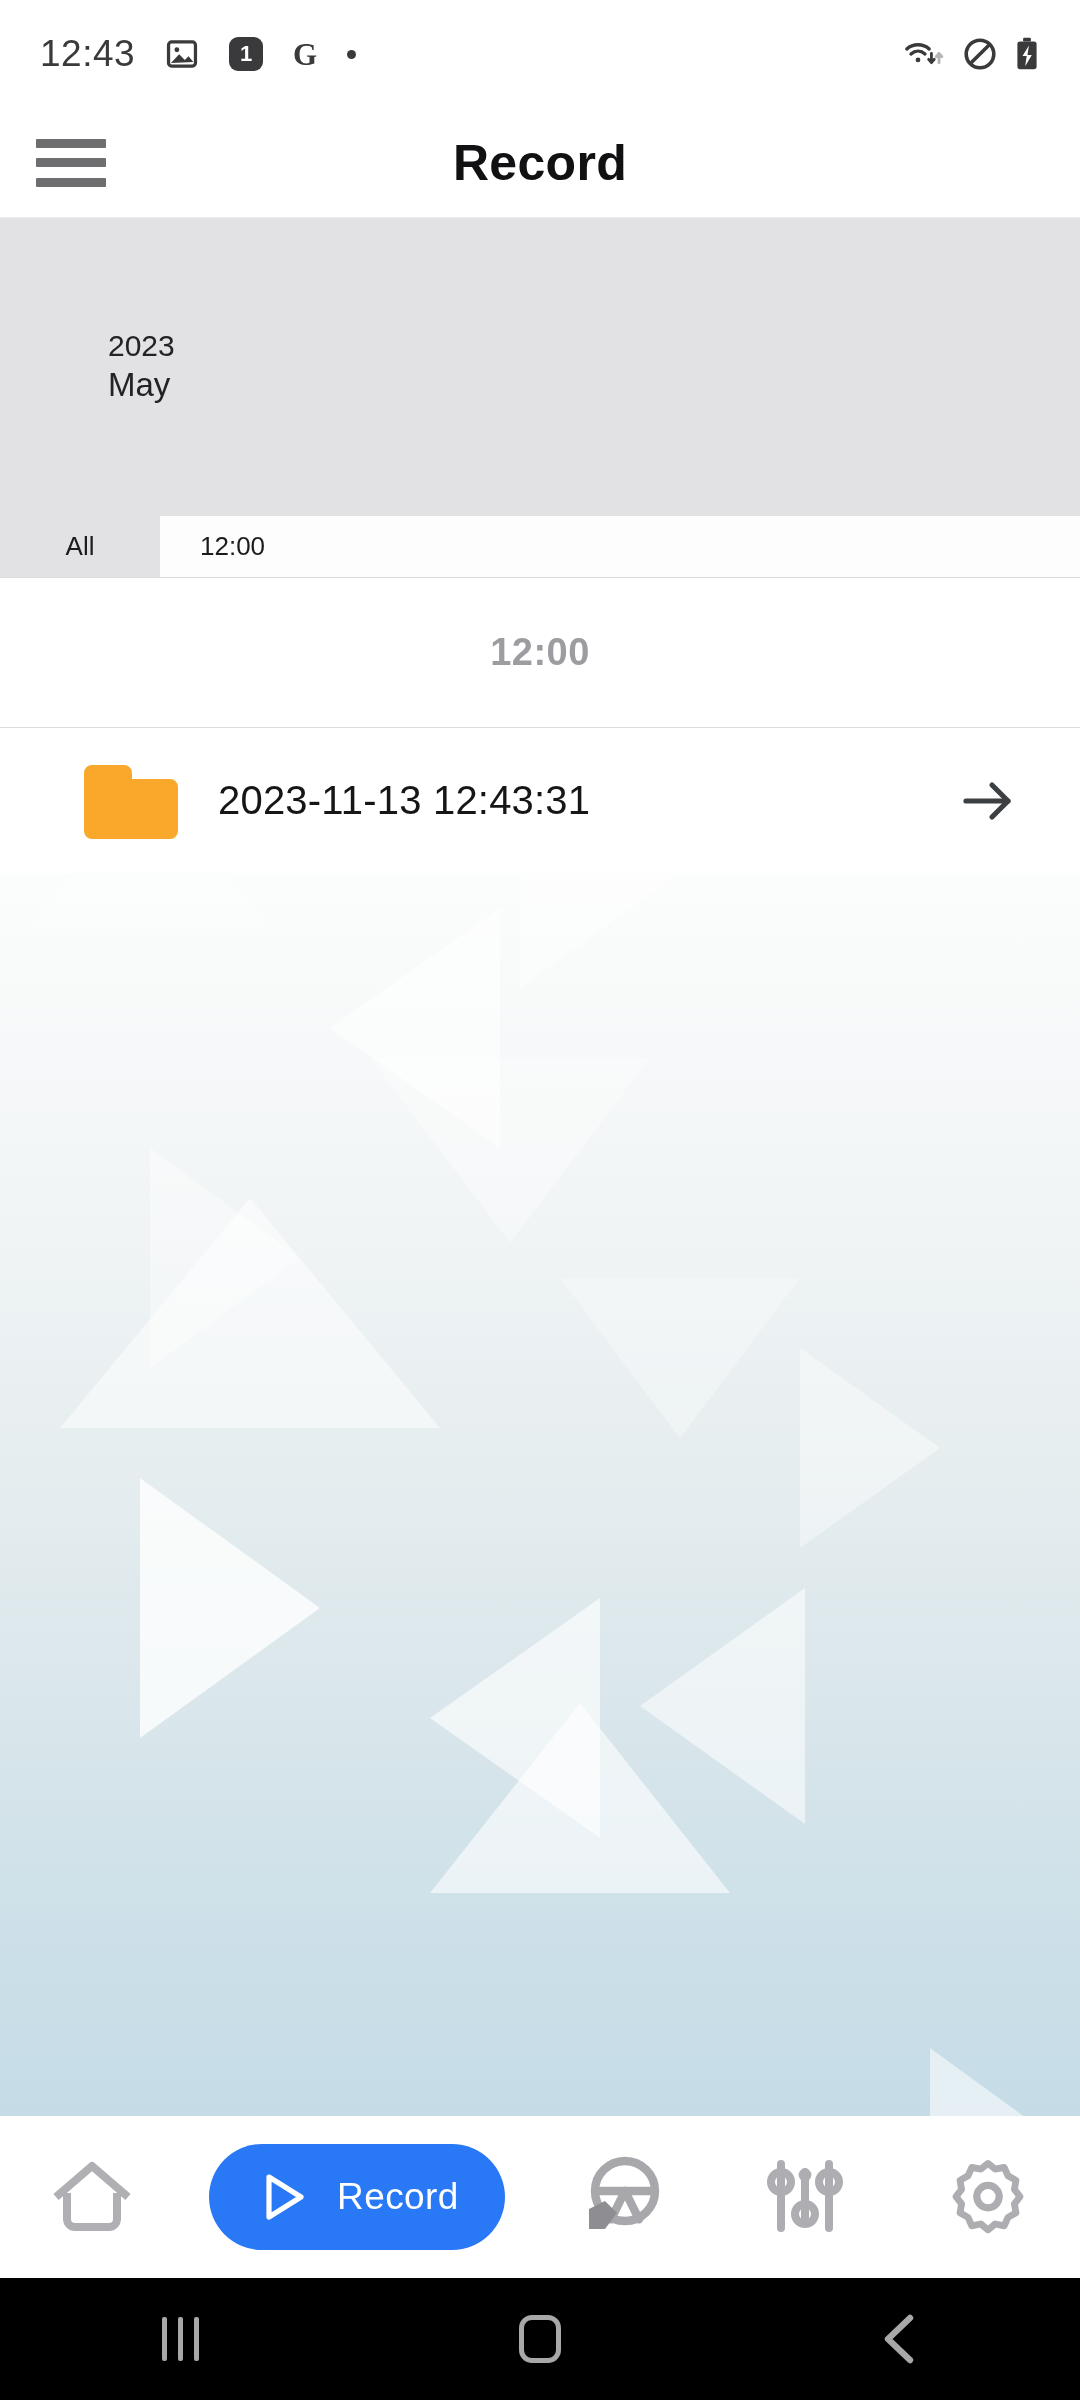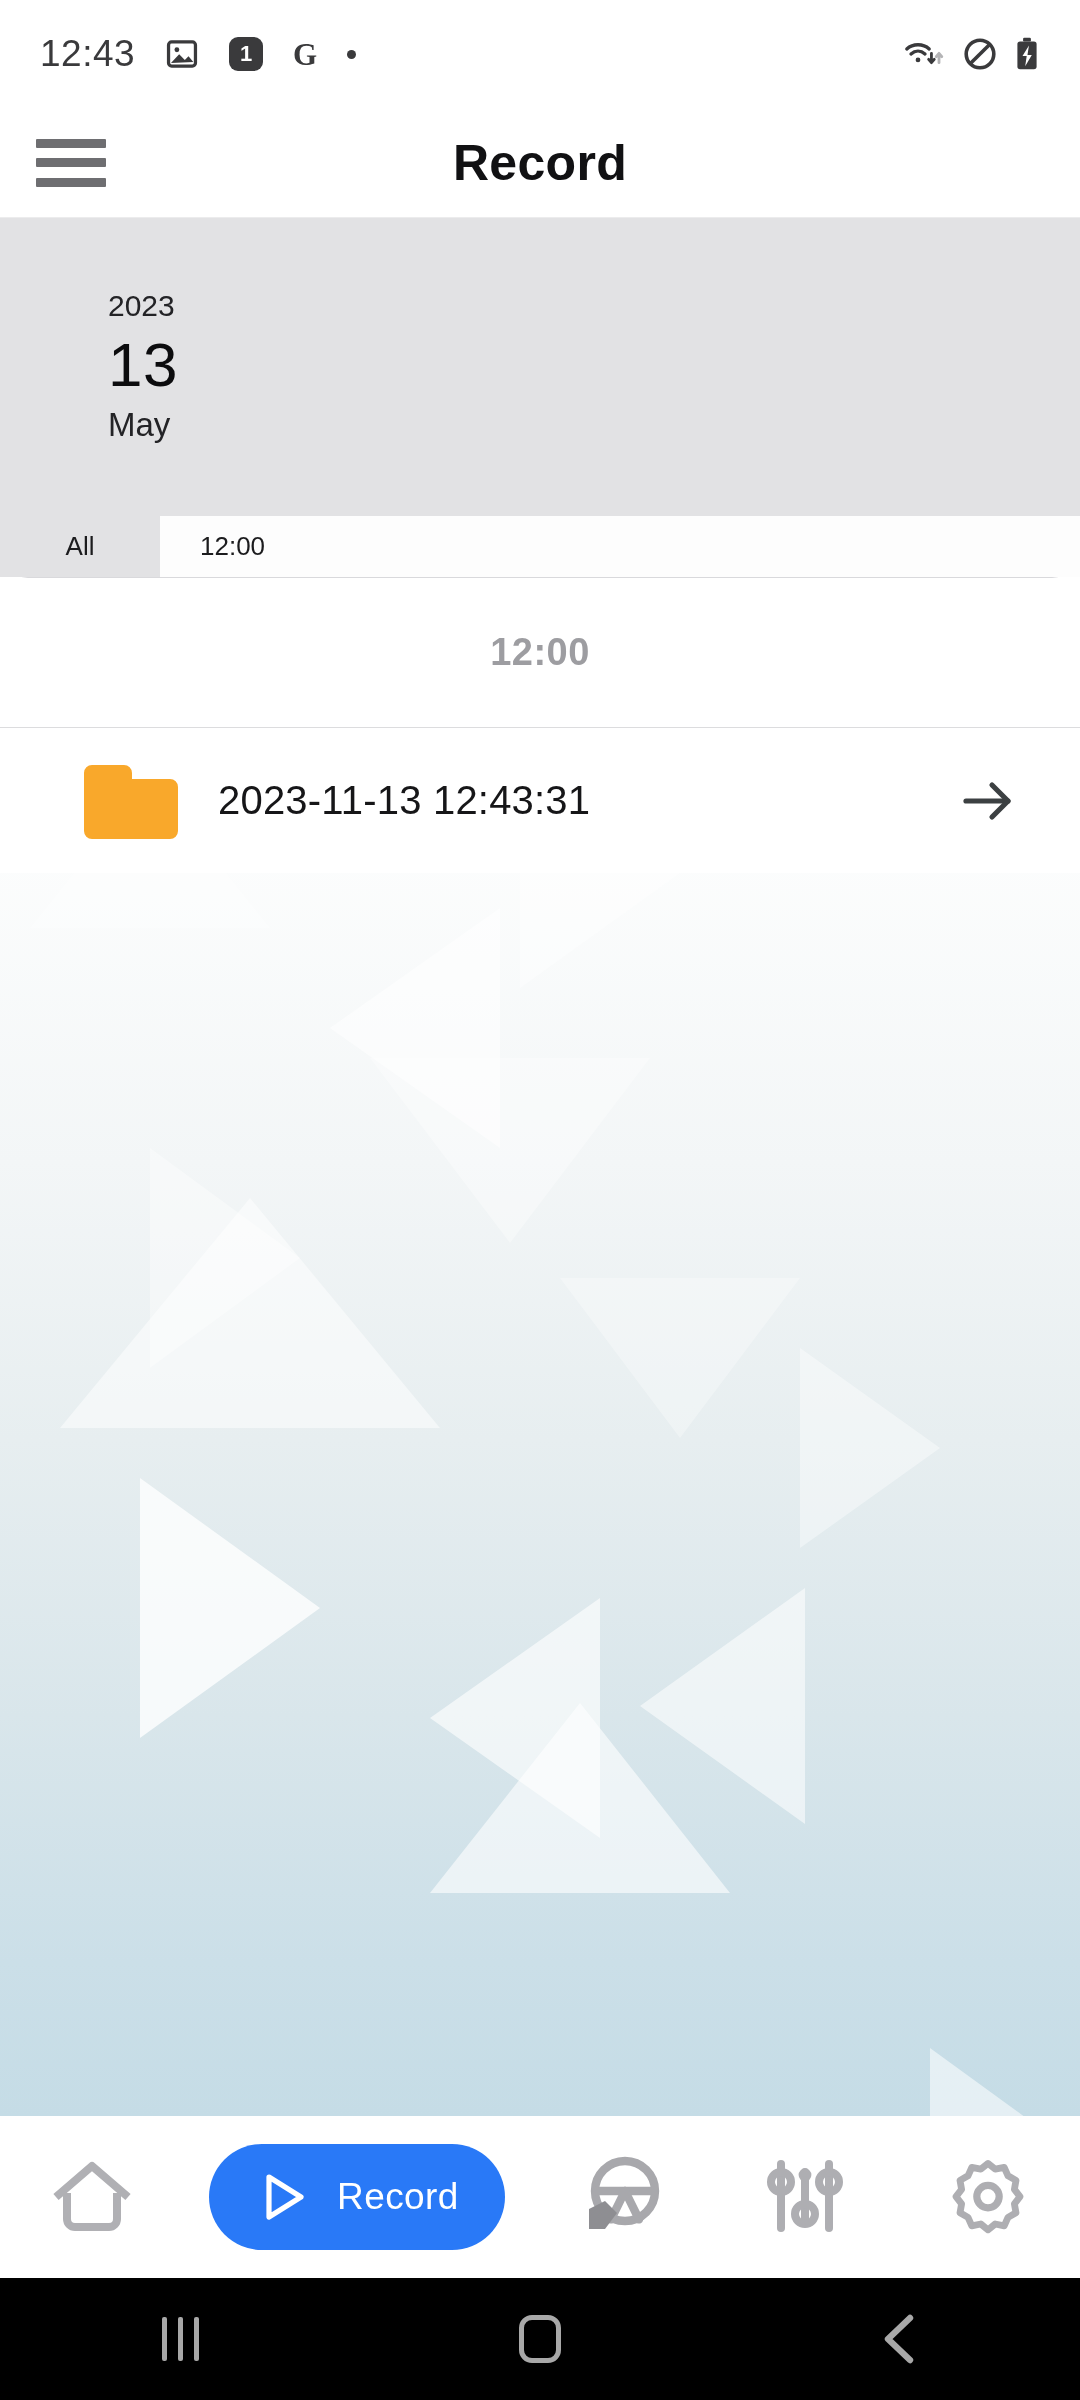--- a/index.html
+++ b/index.html
@@ -84,21 +84,20 @@
   .date-day  { font-size:62px; color:#0c0c0e; line-height:1.28; letter-spacing:0.5px;}
   .date-mon  { font-size:33px; color:#232326; line-height:1.3; }
 
   
   .tab-strip {
     flex:0 0 62px; height:62px;
     display:flex; align-items:stretch;
     background:#ffffff;
     position:relative; z-index:20;
     border-bottom:1px solid #d9d9dc;
-    border-radius:28px;
   }
   .tab {
     display:flex; align-items:center;
     font-size:26px; color:#1c1c1e;
     cursor:pointer;
   }
   .tab.all {
     width:160px; justify-content:center;
     background:#e2e2e4;
   }
@@ -239,21 +238,20 @@
     <div class="hamburger">
       <span></span>
       <span></span>
       <span></span>
     </div>
     <div class="app-title">Record</div>
   </div>
 
   <div class="date-panel">
     <div class="date-year">2023</div>
-    <div class="date-day">13</div>
     <div class="date-mon">May</div>
   </div>
 
   <div class="tab-strip">
     <div class="tab all">All</div>
     <div class="tab time">12:00</div>
   </div>
 
   <div class="content">
 

